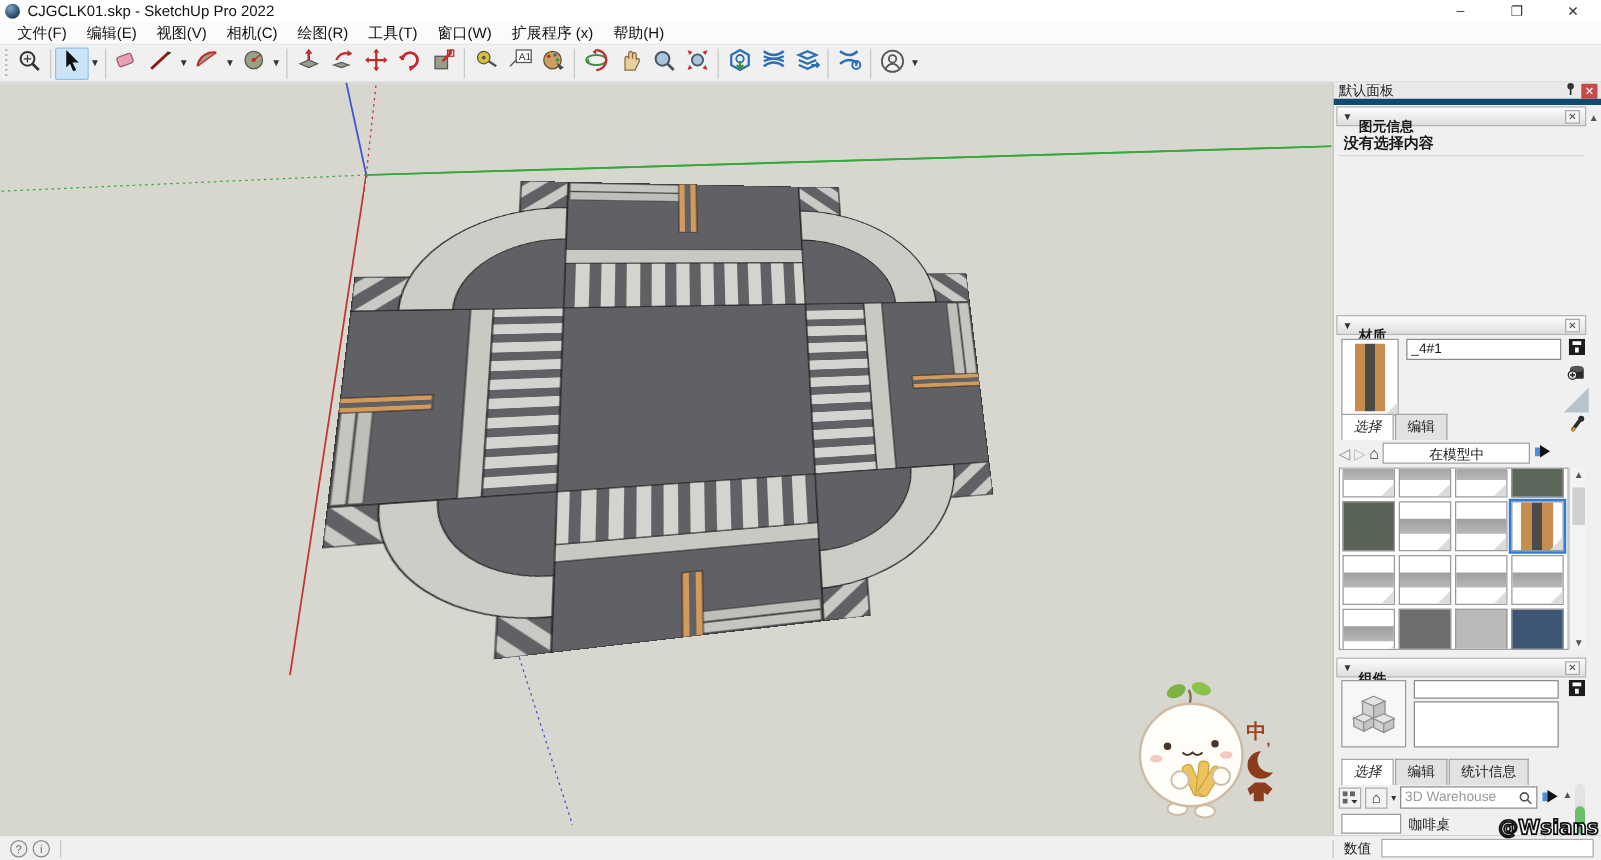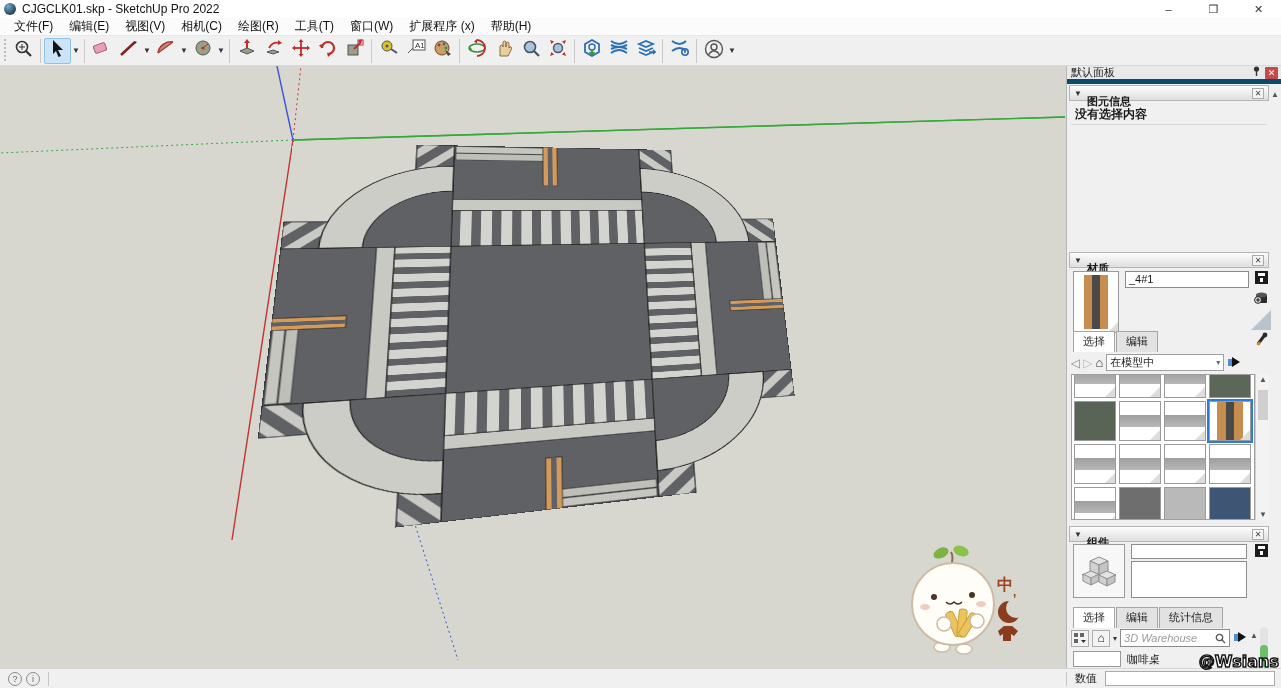--- a/index.html
+++ b/index.html
@@ -39,21 +39,21 @@
   .tray-title { position:absolute; left:0; top:0; width:215px; height:18px; background:#e9e9e9; display:flex; align-items:center; padding:0 4px; border-bottom:5px solid #0c4a6e;}
   .tray-title .t { font-size:11px; color:#222; }
   .pinbox { margin-left:auto; width:12px; text-align:center; color:#222; font-size:9px;}
   .closebox { width:13px; height:12px; background:#c74a4a; color:#fff; font-size:9px; line-height:12px; text-align:center; border-radius:1px; margin-left:3px;}
   .sec-hdr { position:absolute; left:2px; width:200px; height:16px; background:linear-gradient(#fdfdfd,#dedede); border:1px solid #b5b5b5; display:flex; align-items:center; padding:0 4px; }
   .sec-hdr .arr { font-size:8px; margin-right:5px; color:#333;}
   .sec-hdr .x { margin-left:auto; width:12px; height:11px; border:1px solid #aaa; background:#f4f4f4; font-size:8px; line-height:10px; text-align:center; color:#444;}
   .bold { font-weight:bold;margin-top:17px; }
   .fieldbox { background:#fff; border:1px solid #8b8b8b; font-size:11px; padding:1px 3px; }
   .tab { display:inline-block; padding:2px 9px 3px; border:1px solid #a5a5a5; border-bottom:none; background:#e2e2e2; font-size:11px; color:#222; margin-right:1px;}
-  .tab.active { background:#fff; }
+  .tab.active { background:#fff;font-style:italic; }
   .sw-grid { position:absolute; left:4px; top:308px; width:184px; height:146px; background:#fff; border:1px solid #a0a0a0; overflow:hidden; }
   .sw-inner { display:grid; grid-template-columns:repeat(4,42px); grid-auto-rows:40px; gap:3px; padding:2px; margin-top:-19px;}
   .sw { position:relative; border:1px solid #9a9a9a; background:#fff; }
   .sw.selected { outline:2px solid #2e7cd6; outline-offset:0; }
   .sw .stripe { position:absolute; left:0; right:0; top:13px; height:12px; background:linear-gradient(#9e9e9e,#b8b8b8); }
   .sw .tri { position:absolute; right:0; bottom:0; width:0; height:0; border-left:10px solid transparent; border-bottom:10px solid #dcdcdc; }
   .mat-tex { background:linear-gradient(90deg,#fff 0 18%, #c78d4e 18% 40%, #4a4a48 40% 60%, #c78d4e 60% 82%, #fff 82% 100%); }
   .mini-btn { display:inline-flex; align-items:center; justify-content:center; width:18px; height:17px; border:1px solid #adadad; background:#f3f3f3; }
   .scrollcol { position:absolute; width:14px; background:#f3f3f3; border-left:1px solid #cfcfcf; }
   .scroll-arrow { font-size:8px; color:#555; text-align:center; width:14px; }
@@ -414,21 +414,21 @@
     <svg width="14" height="15">
         <line x1="3" y1="12" x2="9" y2="4" stroke="#2b2b2b" stroke-width="3"></line>
         <line x1="2.5" y1="13" x2="5" y2="10" stroke="#c98c2f" stroke-width="2.5"></line>
         <circle cx="10" cy="3" r="2.4" fill="#2b2b2b"></circle>
       </svg>
   </div>
   <div style="position:absolute;left:4px;top:288px;display:flex;align-items:center;gap:3px;">
     <span style="color:#8a8a8a;font-size:12px;">◁</span>
     <span style="color:#b8b8b8;font-size:12px;">▷</span>
     <span style="font-size:13px;color:#333;">⌂</span>
-    <span class="fieldbox" style="width:118px;height:17px;display:inline-flex;justify-content:space-between;align-items:center;border-color:#9f9f9f;">
+    <span class="fieldbox" style="width:118px;height:17px;display:inline-flex;justify-content:space-between;align-items:center;border-color:#9f9f9f;flex-direction:column;">
       <span>在模型中</span>
         <span style="font-size:8px;color:#666;">▾</span>
     </span>
     <span>
       <svg width="14" height="14">
           <rect x="1" y="4" width="6" height="7" fill="#4a90d9"></rect>
           <path d="M5,2 L13,7 L5,12 Z" fill="#111"></path>
         </svg>
     </span>
   </div>
@@ -526,21 +526,21 @@
     <span class="mini-btn">
       <svg width="12" height="10">
           <rect width="4" height="4" fill="#666"></rect>
           <rect x="6" width="4" height="4" fill="#666"></rect>
           <rect y="6" width="4" height="4" fill="#666"></rect>
           <path d="M7,7 h5 l-2.5,3 z" fill="#333"></path>
         </svg>
     </span>
     <span class="mini-btn" style="font-size:12px;">⌂</span>
     <span style="font-size:8px;color:#333;">▾</span>
-    <span class="fieldbox" style="width:110px;height:18px;color:#9a9a9a;display:inline-flex;align-items:center;justify-content:space-between;font-style:italic;">
+    <span class="fieldbox" style="width:110px;height:18px;color:#9a9a9a;display:inline-flex;align-items:center;justify-content:space-between;">
       <span>3D Warehouse</span>
       <svg width="11" height="11">
           <circle cx="4.5" cy="4.5" r="3.2" fill="none" stroke="#555" stroke-width="1.3"></circle>
           <line x1="7" y1="7" x2="10" y2="10" stroke="#555" stroke-width="1.3"></line>
         </svg>
     </span>
     <span>
       <svg width="14" height="14">
           <rect x="1" y="4" width="6" height="7" fill="#4a90d9"></rect>
           <path d="M5,2 L13,7 L5,12 Z" fill="#111"></path>

